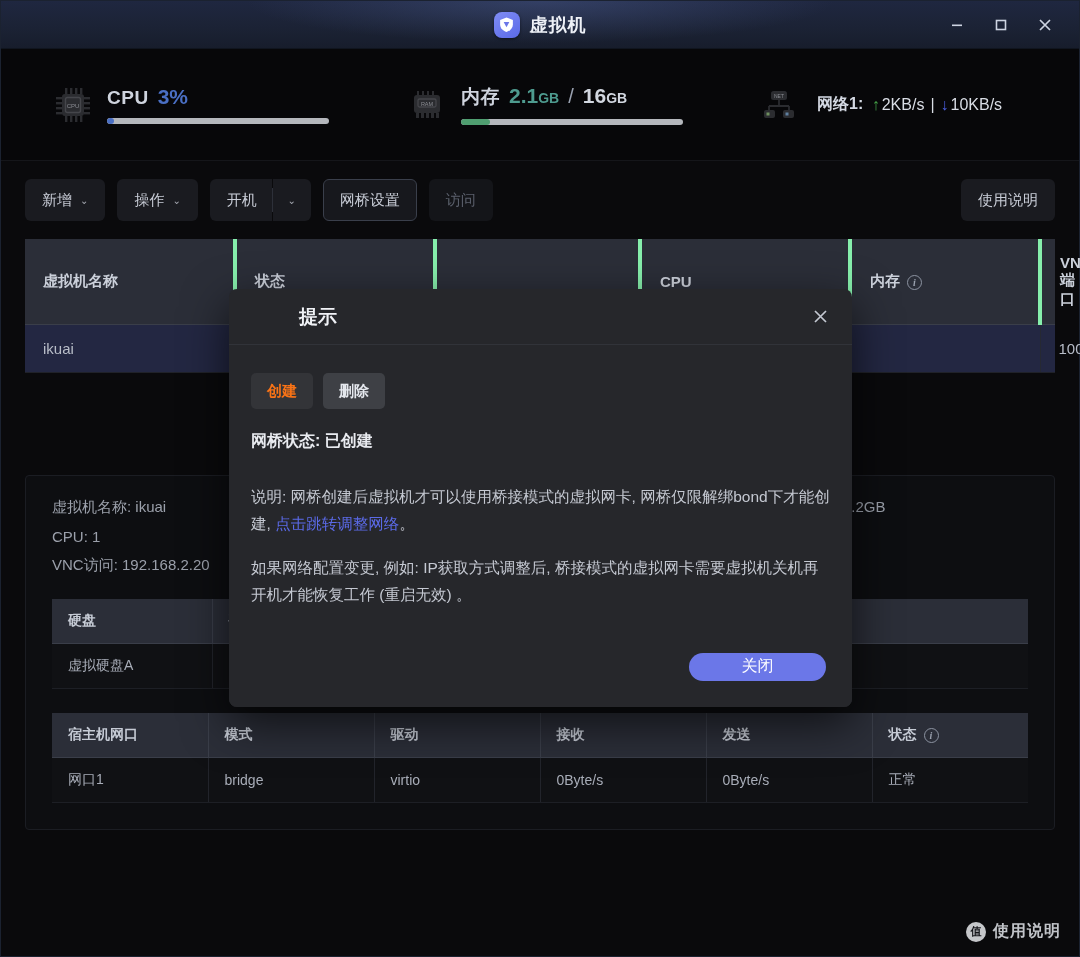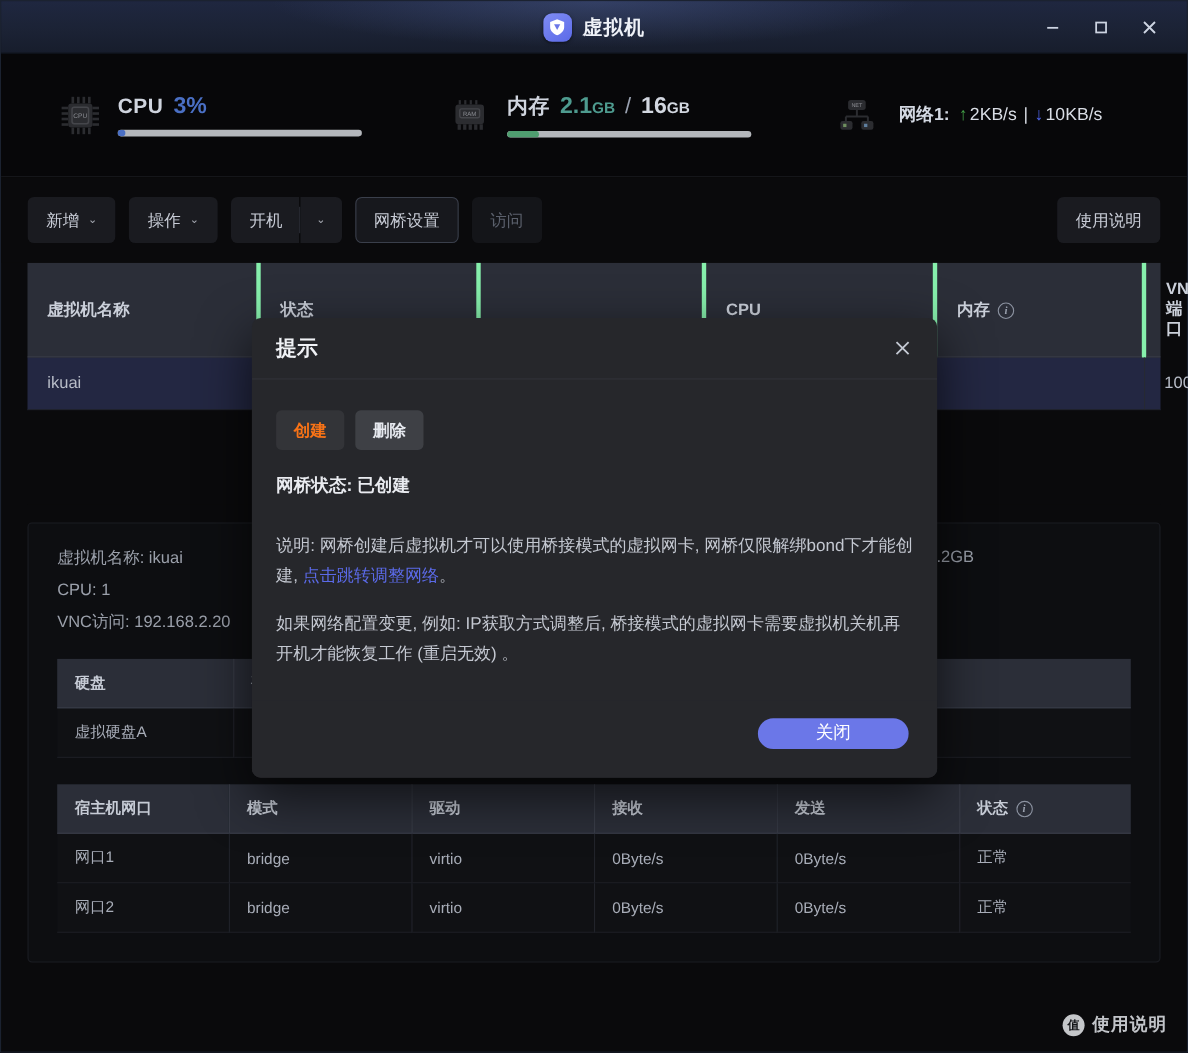--- a/index.html
+++ b/index.html
@@ -153,21 +153,21 @@
   .modal {
     position: absolute; left: 228px; top: 288px;
     width: 623px; border-radius: 8px;
     background: #26272b; box-shadow: 0 16px 46px rgba(0,0,0,.65);
     z-index: 50; overflow: hidden;
   }
   .modal-head {
     height: 56px; padding: 0 22px; display: flex; align-items: center;
     justify-content: space-between; border-bottom: 1px solid #313339;
   }
-  .modal-title { color: #f0f2f6; font-size: 19px; font-weight: 700; }
+  .modal-title { color: #f0f2f6; font-size: 19px; font-weight: 700; margin-left: 48px; }
   .modal-close { color: #c3c8d2; cursor: default; display: flex; }
   .modal-body { padding: 28px 22px 10px; }
   .mini-btns { display: flex; gap: 10px; margin-bottom: 22px; }
   .mini-btn {
     height: 36px; min-width: 62px; padding: 0 16px; border-radius: 5px;
     display: flex; align-items: center; justify-content: center;
     font-size: 15px; font-weight: 700; cursor: default;
   }
   .mini-btn.ghost { background: #333438; color: #f97316; }
   .mini-btn.solid { background: #3e4045; color: #e6e9ef; }
@@ -450,28 +450,20 @@
         </thead>
         <tbody>
           <tr>
             <td>网口1</td>
             <td>bridge</td>
             <td>virtio</td>
             <td>0Byte/s</td>
             <td>0Byte/s</td>
             <td>正常</td>
           </tr>
-          <tr>
-            <td>网口2</td>
-            <td>bridge</td>
-            <td>virtio</td>
-            <td>0Byte/s</td>
-            <td>0Byte/s</td>
-            <td>正常</td>
-          </tr>
         </tbody>
       </table>
     </div>
   </div>
 
   <div class="modal">
     <div class="modal-head">
       <span class="modal-title">提示</span>
       <span class="modal-close">
         <svg width="19" height="19" viewBox="0 0 19 19">

